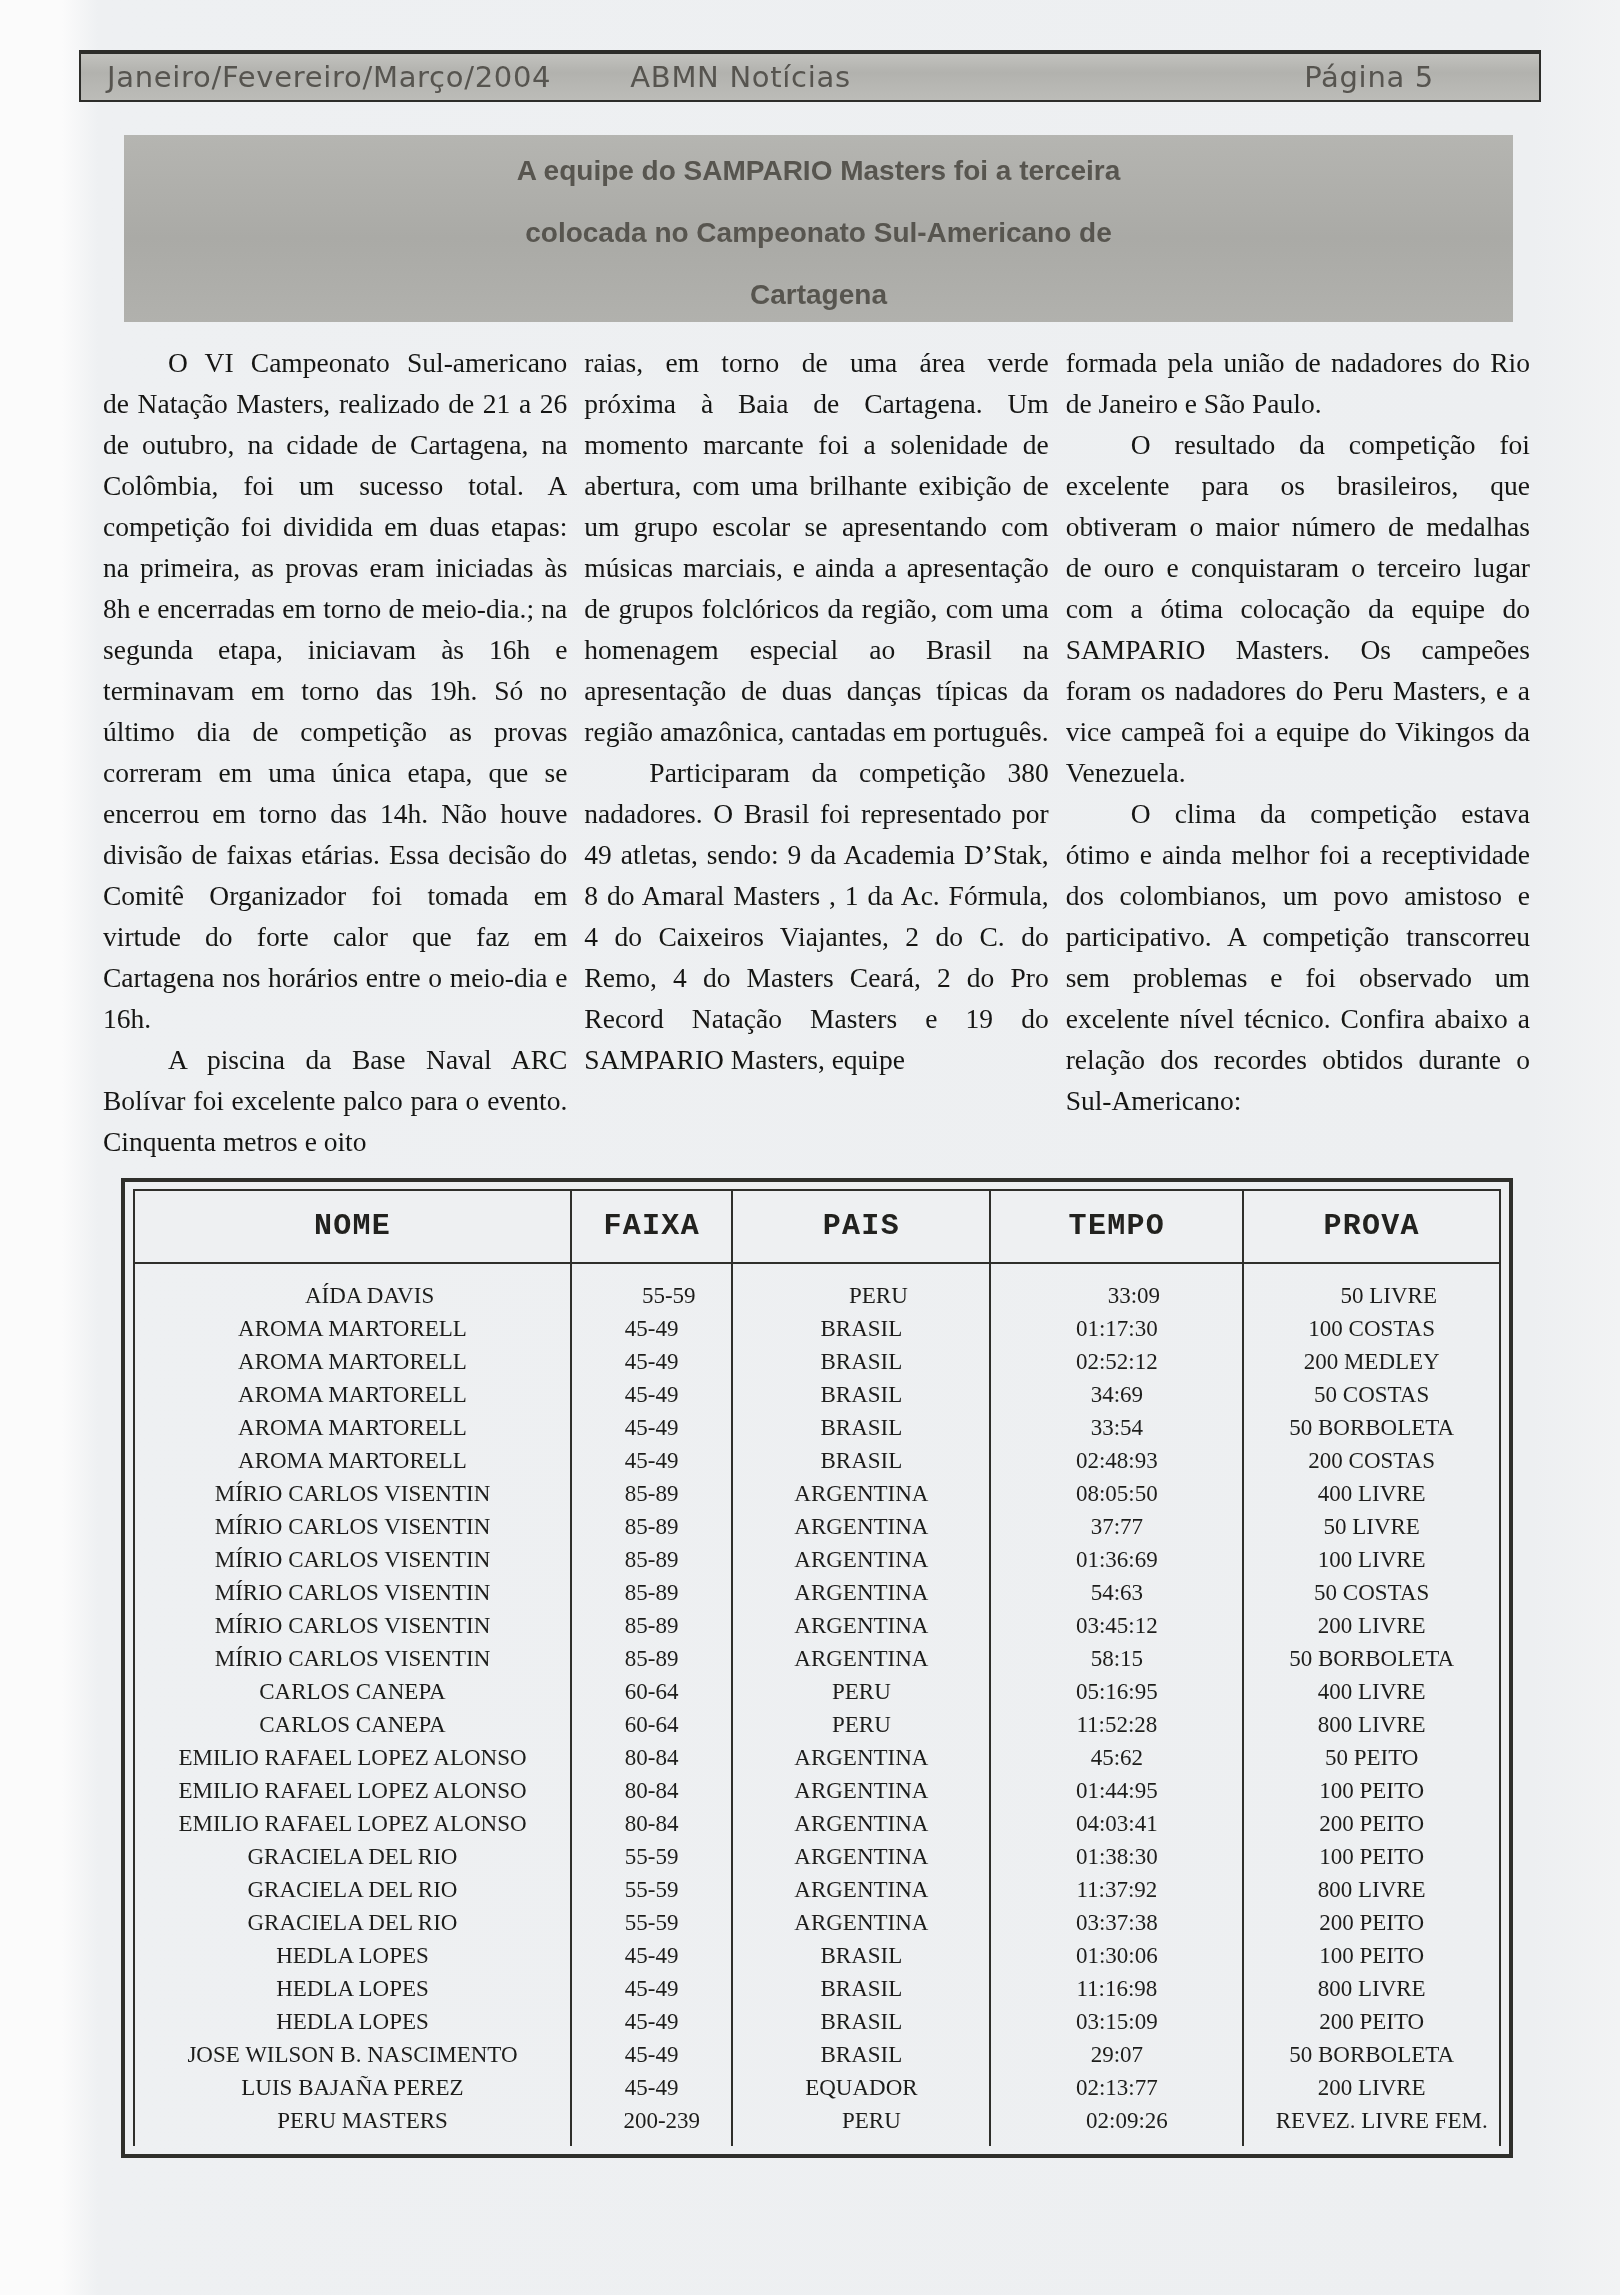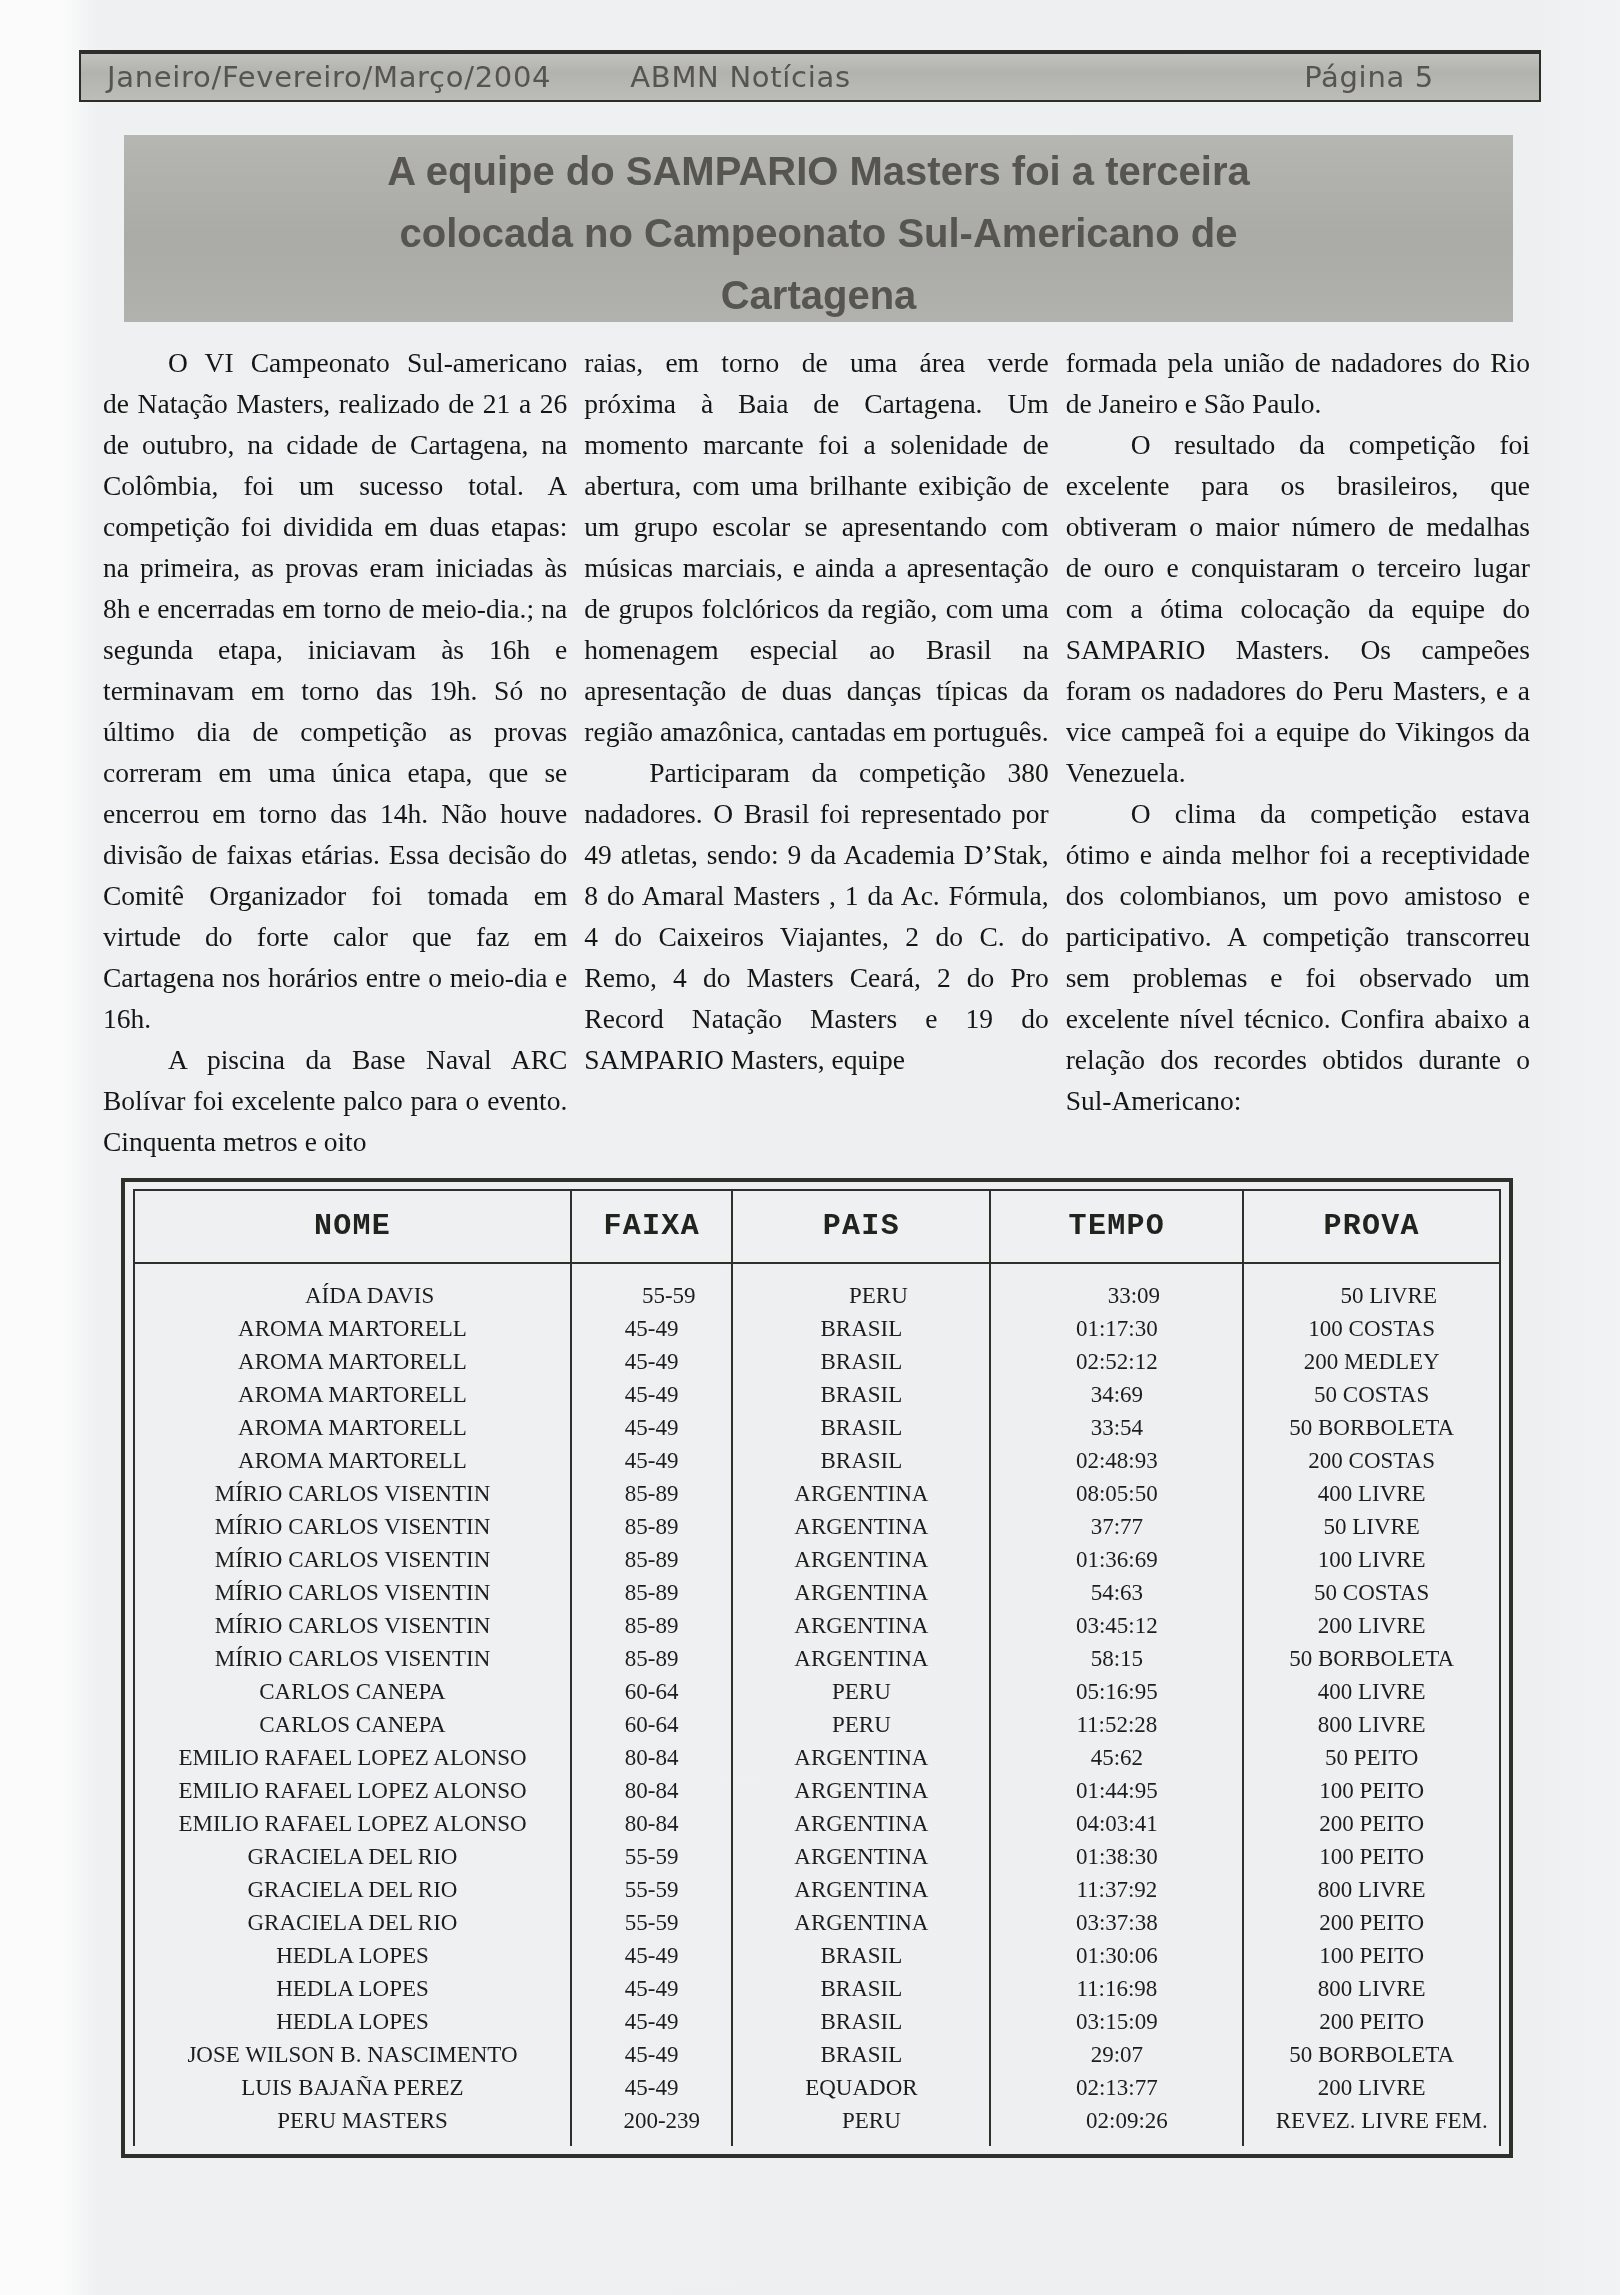--- a/index.html
+++ b/index.html
@@ -39,35 +39,36 @@
   
   .headline {
     position: absolute;
     left: 124px; top: 135px;
     width: 1389px; height: 187px;
     box-sizing: border-box;
     background: linear-gradient(180deg, #b5b5b1, #aaaaa6 55%, #b1b1ad);
     color: #57554f;
     font-family: "Liberation Sans", sans-serif;
     font-weight: bold;
-    font-size: 40px;
+    font-size: 28px;
     line-height: 62px;
     text-align: center;
     letter-spacing: 0px;
     padding-top: 5.2px;
   }
 
   
   .article {
     position: absolute;
     left: 103px; top: 342px;
     width: 1427px; height: 833px;
     display: flex;
     gap: 17px;
     overflow: hidden;
+    justify-content: flex-end;
   }
   .article .col {
     flex: 1 1 0;
     overflow: hidden;
     font-size: 27.5px;
     line-height: 41px;
     color: #161614;
     text-align: justify;
   }
   .article p.para {

